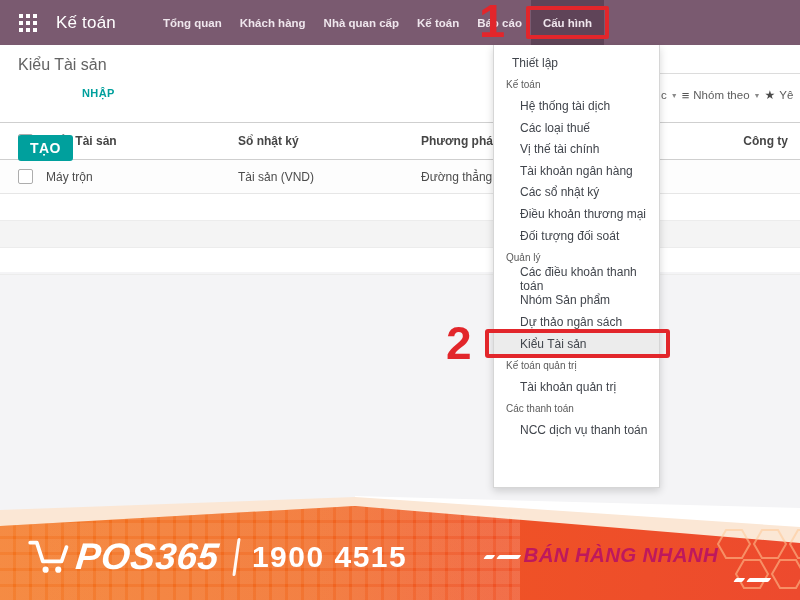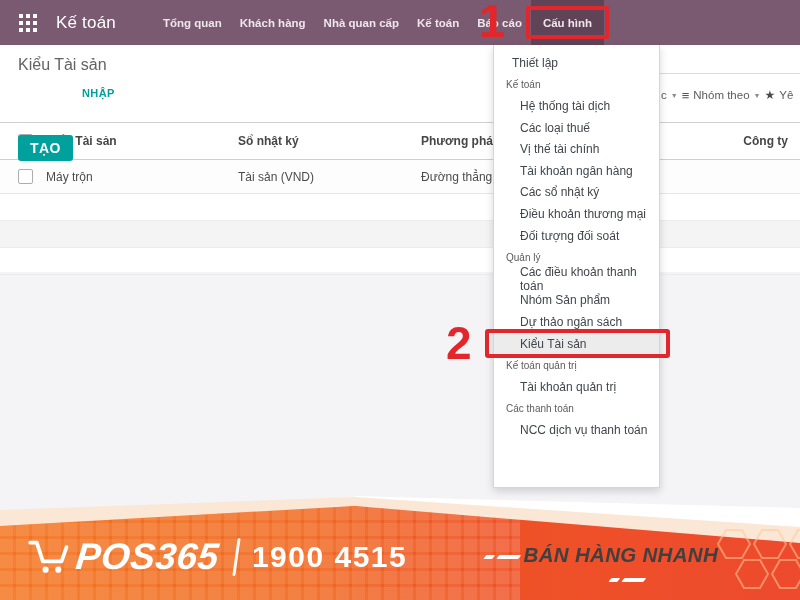--- a/index.html
+++ b/index.html
@@ -63,21 +63,21 @@
             clip-path:polygon(0 36px,355px 16px,800px 53px,800px 110px,0 110px);}
   .mosaic{position:absolute;left:0;top:0;width:520px;height:110px;
           clip-path:polygon(0 36px,355px 16px,520px 26px,520px 110px,0 110px);
           background-image:
             repeating-linear-gradient(90deg,rgba(255,255,255,.09) 0 13px,rgba(255,255,255,0) 13px 16px),
             repeating-linear-gradient(0deg,rgba(255,236,210,.10) 0 13px,rgba(255,255,255,0) 13px 16px);}
   .logo-row{position:absolute;left:28px;top:44px;display:flex;align-items:center;color:#fff;}
   .brand{font-size:37px;font-weight:900;font-style:italic;letter-spacing:.5px;transform:skewX(-6deg);margin-left:4px;}
   .bdivider{width:3px;height:38px;background:#fff;opacity:.95;margin:0 14px 0 16px;border-radius:2px;transform:skewX(-8deg);}
   .phone{font-size:30px;font-weight:800;letter-spacing:1.5px;}
-  .slogans{position:absolute;right:26px;top:53px;text-align:center;color:#404040;font-style:italic;font-weight:800;
+  .slogans{position:absolute;right:26px;top:53px;text-align:right;color:#be185d;font-style:italic;font-weight:800;
            font-size:20.5px;line-height:23px;letter-spacing:.3px;white-space:nowrap;}
   .slogan1{padding-right:56px;}
   .speed i{display:inline-block;height:3.5px;background:#fff;transform:skewX(-38deg);vertical-align:middle;margin-right:4px;border-radius:1px;}
   .speed .l1{width:22px;}.speed .l2{width:9px;}
   .hexes{position:absolute;right:-14px;top:32px;}
 </style>
 </head>
 <body>
 
 <div class="stage">

